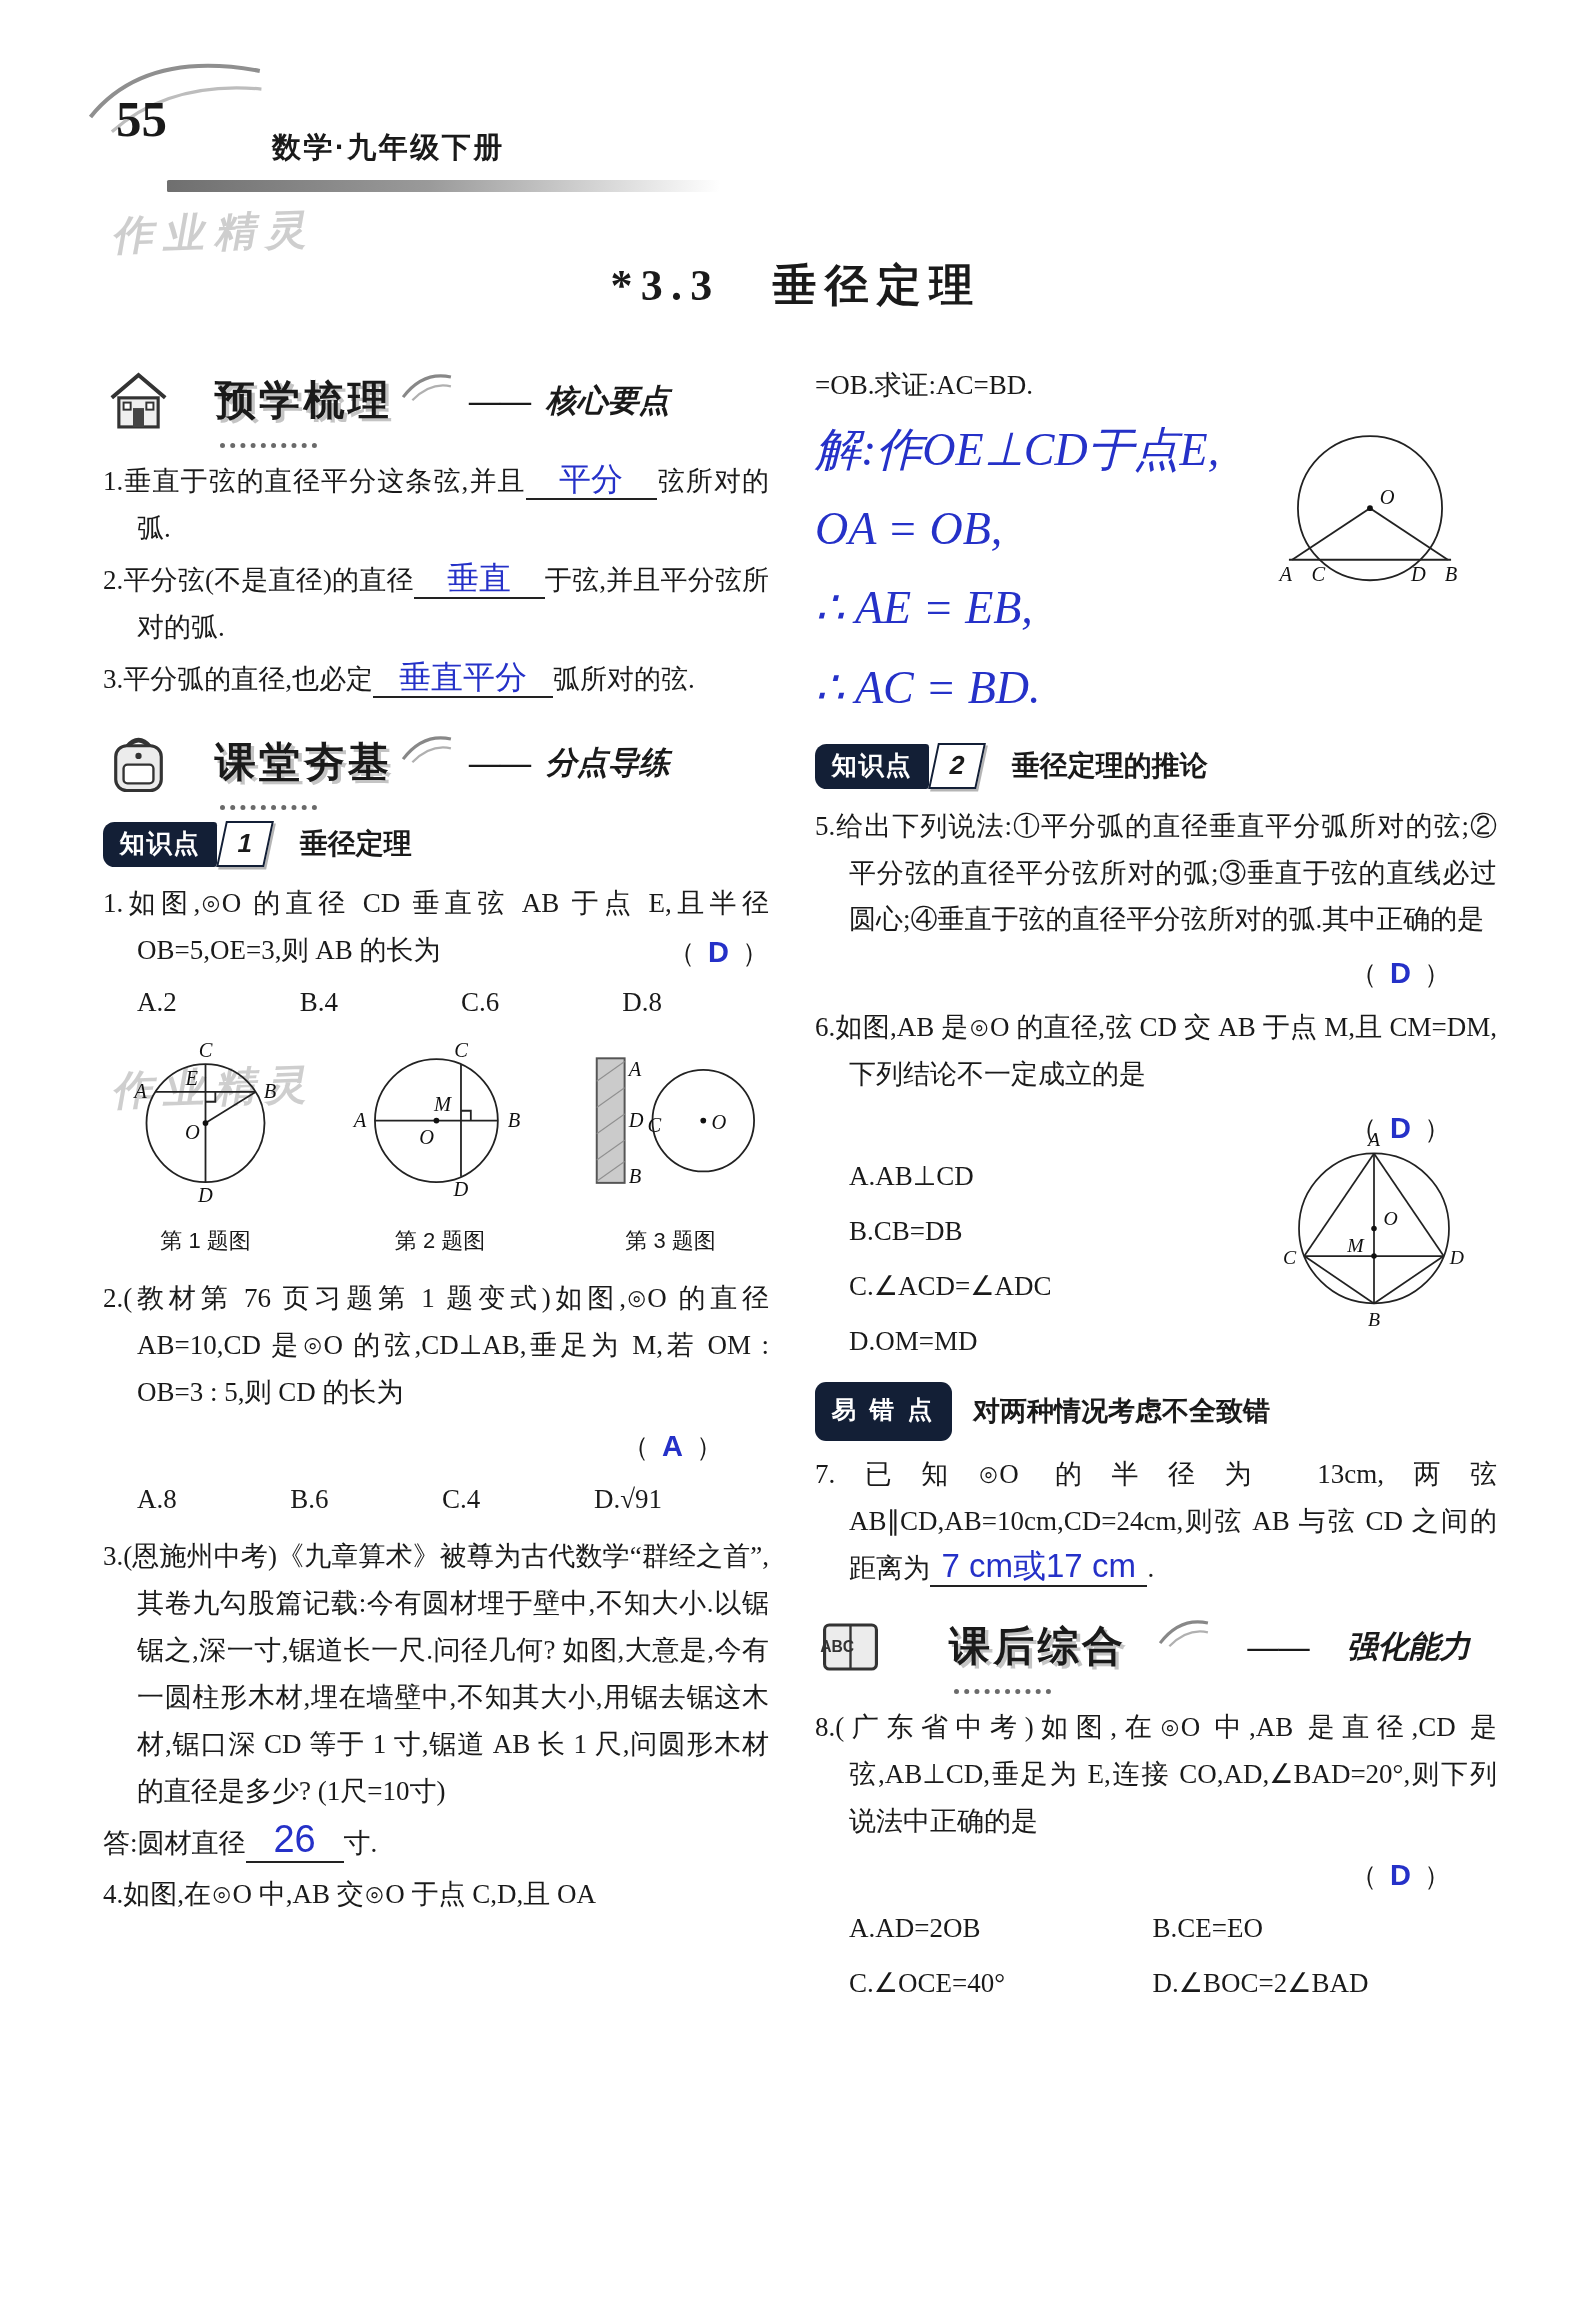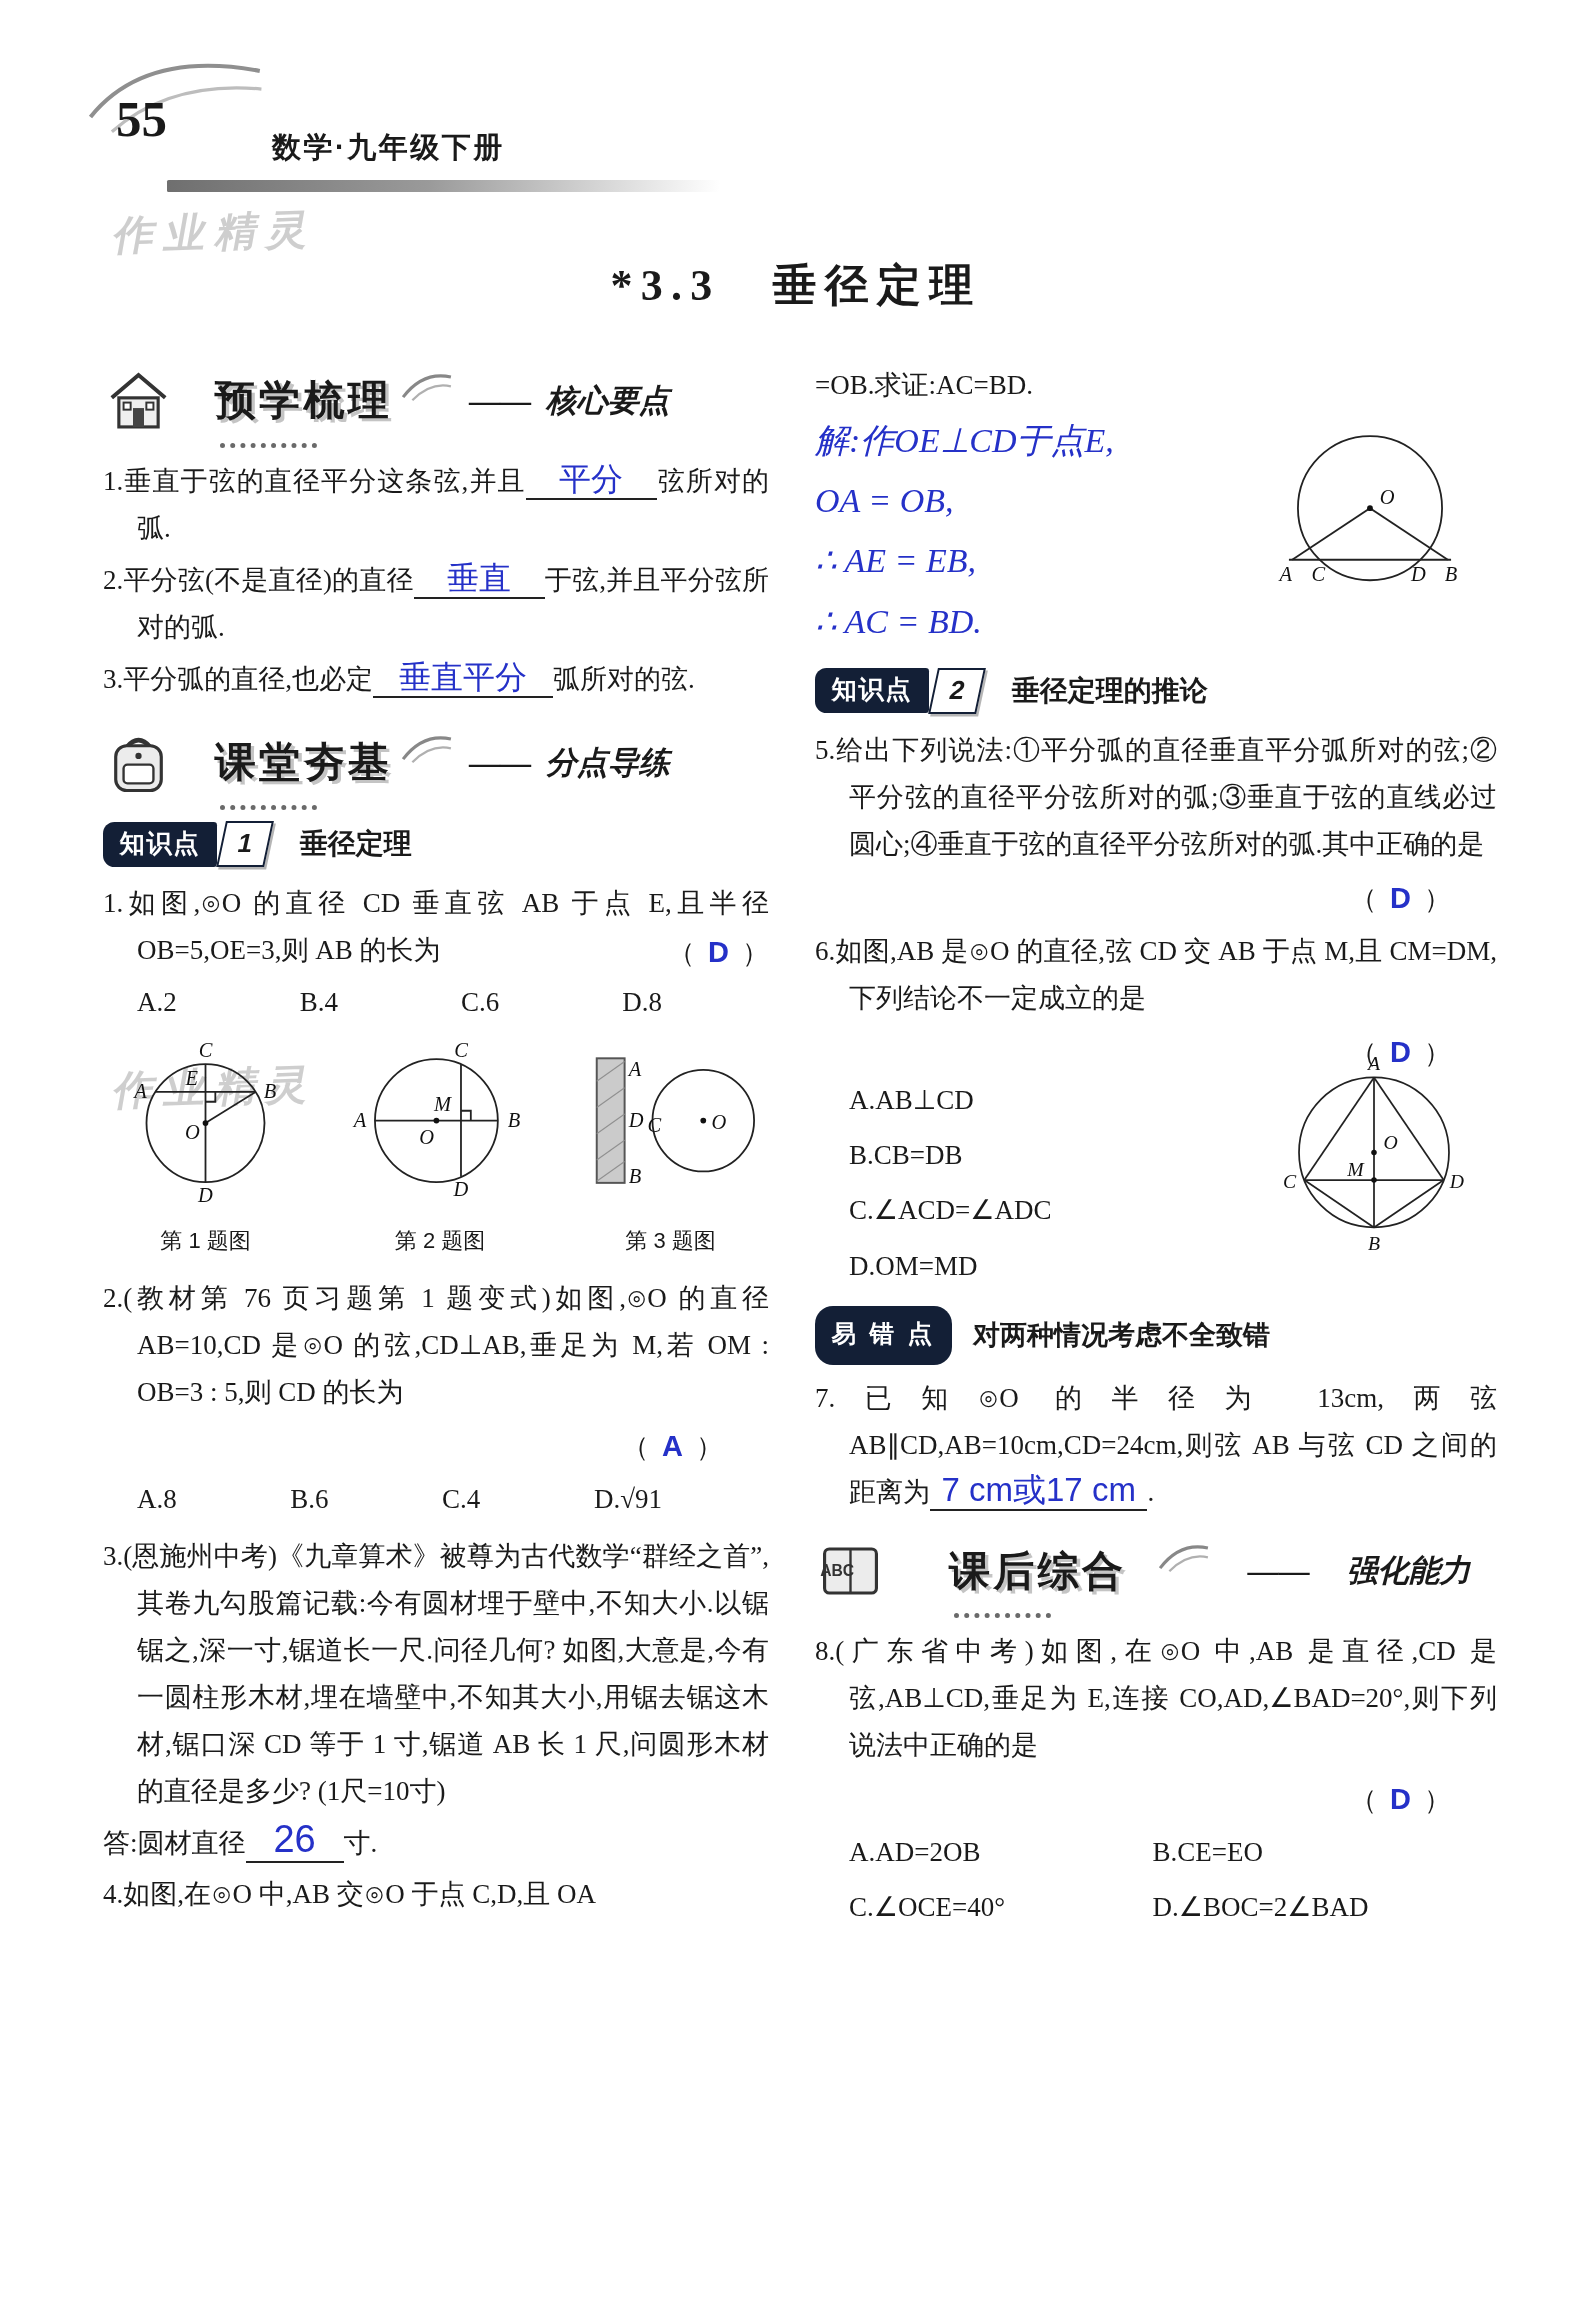--- a/index.html
+++ b/index.html
@@ -50,21 +50,21 @@
   .kp{display:flex;align-items:center;margin:18px 0 11.5px;gap:6px;}
   .kp-label{background:var(--badge);color:#fff;font-family:"Liberation Sans",sans-serif;font-weight:bold;
             font-size:25.4px;line-height:1;padding:9px 16.4px 10.7px;border-radius:11.5px 3.3px 3.3px 11.5px;letter-spacing:1.6px;}
   .kp-num{background:#fff;border:2.5px solid var(--badge);font-family:"Liberation Sans",sans-serif;font-weight:bold;
           font-size:26px;line-height:1;padding:7.4px 14.8px 9px;transform:skewX(-12deg);margin-left:-1.6px;
           box-shadow:2.5px 2.5px 0 #b5b5b5;}
   .kp-title{margin-left:24.6px;font-weight:bold;font-size:28px;font-family:"Liberation Sans",sans-serif;}
 
   .mk{display:flex;align-items:center;margin:16.4px 0 9.8px;}
   .mk-label{background:var(--badge);color:#fff;font-family:"Liberation Sans",sans-serif;font-weight:bold;
-            font-size:24.6px;padding:7.4px 16.4px 9px;border-radius:18px;letter-spacing:3.3px;}
+            font-size:24.6px;padding:7.4px 16.4px 9px;border-radius:11px;letter-spacing:3.3px;}
   .mk-title{margin-left:21.3px;font-weight:bold;font-size:27px;font-family:"Liberation Sans",sans-serif;}
 
   
   .opts{display:flex;justify-content:space-between;margin:1.6px 0 9.8px 34px;width:525px;}
   .opts-col{margin-left:34px;margin-bottom:4.9px;}
   .opts-col .opt{display:block;margin-bottom:8.2px;}
   .opts-grid{display:grid;grid-template-columns:1fr 1fr;margin-left:34px;width:607px;row-gap:8.2px;}
   .ans-float{float:right;}
   .ans-line{text-align:right;padding-right:46px;margin:0 0 4.9px;}
   .ansletter{color:var(--blue);font-weight:bold;font-family:"Liberation Sans",sans-serif;
@@ -75,21 +75,21 @@
          font-size:32px;line-height:1.05;padding:0 11.5px 1.6px;text-indent:0;
          font-family:"Liberation Sans",sans-serif;}
   .blank-w150{min-width:131px;}
   .blank-w200{min-width:180px;}
   .blank-26{min-width:98px;font-size:38px;}
   .blank-q7{font-size:33px;}
 
   
   .sol{margin:3.3px 0 8.2px;}
   .fig4{float:right;margin:0 0 4.9px 4.9px;}
-  .sol-line{color:var(--blue);font-size:34px;font-style:italic;line-height:1.58;margin-bottom:6.6px;}
+  .sol-line{color:var(--blue);font-size:46px;font-style:italic;line-height:1.58;margin-bottom:6.6px;}
 
   
   .figrow{display:flex;justify-content:space-between;align-items:flex-end;margin:11.5px 0 14.8px;}
   .figbox{text-align:center;}
   .figcap{font-size:22px;margin-top:1.6px;font-family:"Liberation Sans",sans-serif;}
   svg.fig .ln{stroke:#222;stroke-width:2.2;fill:none;}
   svg.fig .dot{fill:#111;stroke:none;}
   svg.fig .hatch{stroke:#909090;stroke-width:1.4;}
   svg.fig text{font-style:italic;font-size:25px;font-family:"Liberation Serif",serif;fill:#111;stroke:none;}
   .q6-body{margin-top:-4.9px;}

